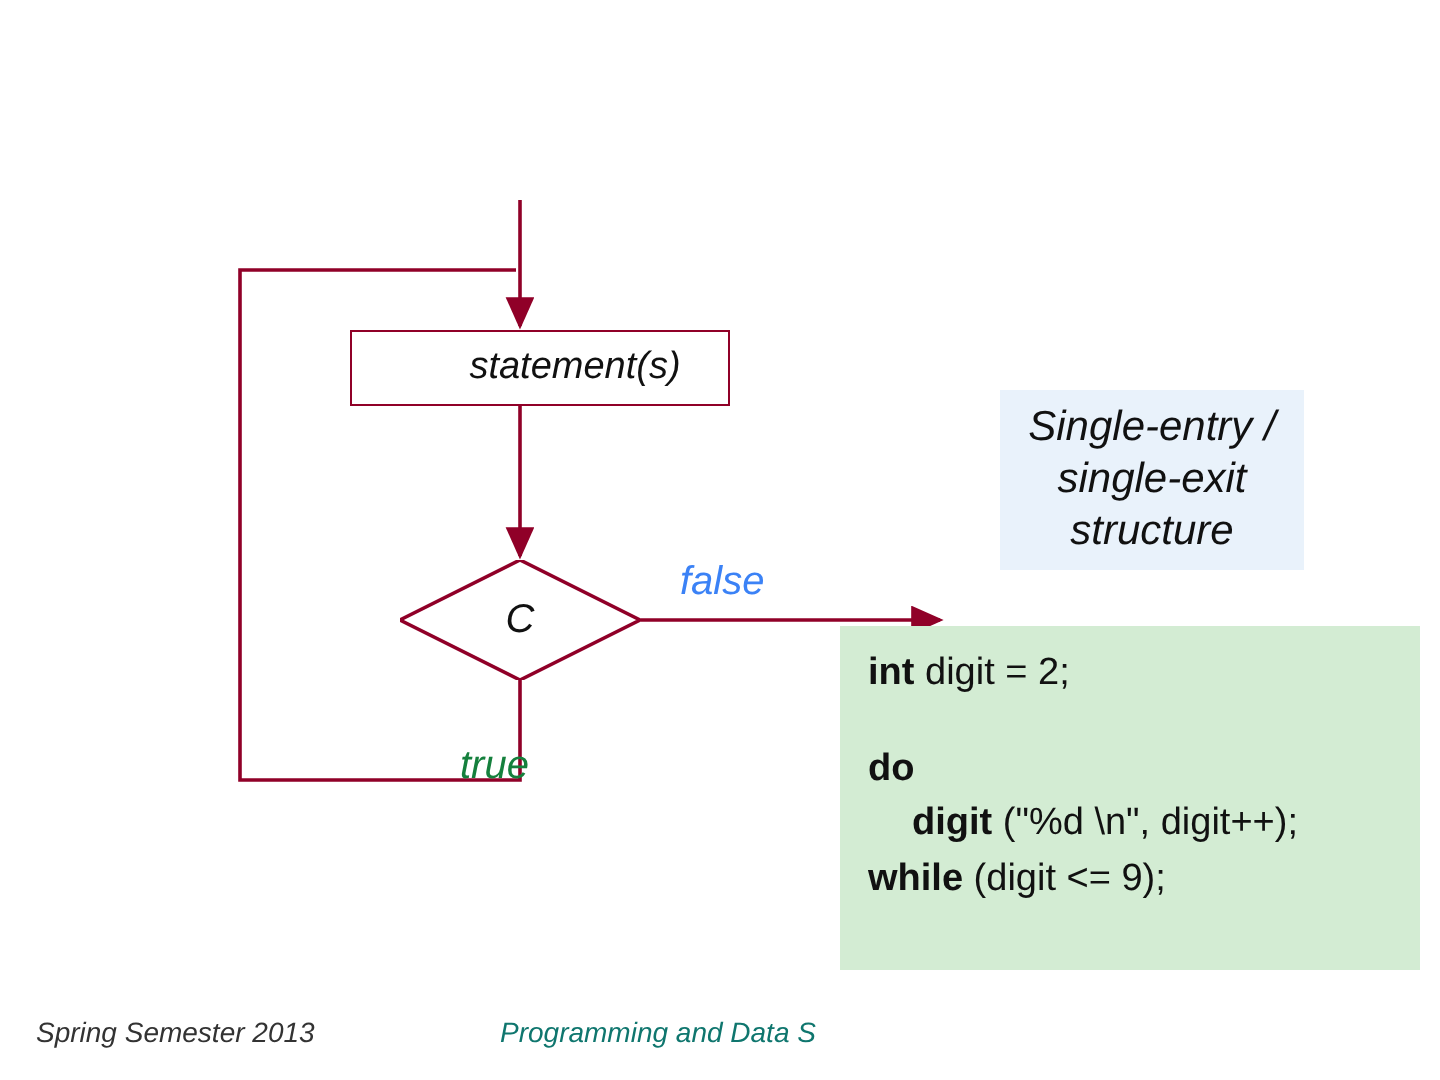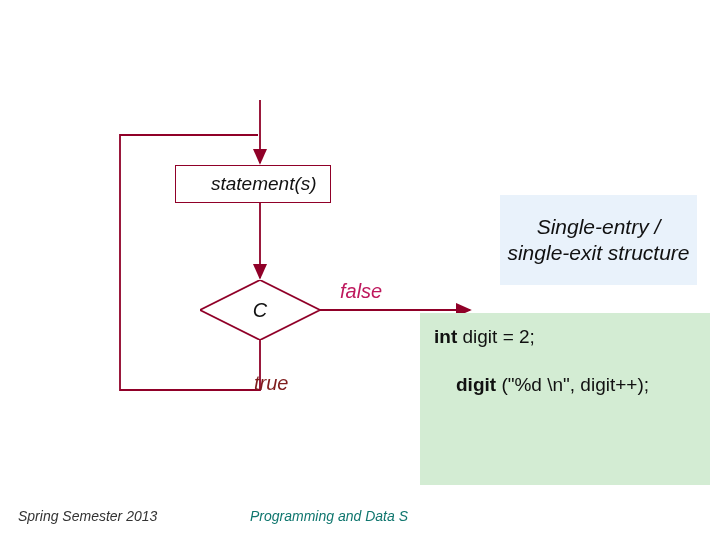--- a/index.html
+++ b/index.html
@@ -15,26 +15,27 @@
     position: absolute;
     left: 90px;
     top: 90px;
     width: 320px;
     height: 340px;
   }
   .statement-box {
     position: absolute;
     left: 85px;
     top: 75px;
-    width: 156px;
+    width: 190px;
     height: 38px;
     border: 1.5px solid #900028;
     background: #fff;
     display: flex;
     align-items: center;
+    justify-content: center;
     font-style: italic;
     font-size: 19px;
     color: #111;
     padding-left: 35px;
   }
   .diamond {
     position: absolute;
     left: 110px;
     top: 190px;
     width: 120px;
@@ -48,36 +49,35 @@
     font-style: italic;
     font-size: 20px;
     color: #111;
   }
   .label-false {
     position: absolute;
     left: 250px;
     top: 190px;
     font-style: italic;
     font-size: 20px;
-    color: #be185d;
+    color: #3b82f6;
   }
   .label-true {
     position: absolute;
     left: 140px;
     top: 282px;
     font-style: italic;
     font-size: 20px;
-    color: #7f1d1d;
-    margin-left: 24px;
+    color: #15803d;
   }
   .note-box {
     position: absolute;
     left: 500px;
     top: 195px;
-    width: 197px;
+    width: 152px;
     height: 90px;
     background: #e9f2fb;
     display: flex;
     align-items: center;
     justify-content: center;
     text-align: center;
     font-style: italic;
     font-size: 21px;
     color: #111;
     line-height: 1.25;
@@ -154,19 +154,25 @@
   <div class="label-true">true</div>
 </div>
 
 <div class="note-box">Single-entry / single-exit structure</div>
 
 <div class="code-box">
   <div>
     <span class="kw">int</span><span>  digit = 2;</span>
   </div>
   <div style="height:20px"></div>
+  <div>
+    <span class="kw">do</span>
+  </div>
   <div class="code-line2">
     <span class="kw">digit</span><span> ("%d \n", digit++);</span>
+  </div>
+  <div>
+    <span class="kw">while</span><span> (digit &lt;= 9);</span>
   </div>
 </div>
 
 <div class="footer-left">Spring Semester 2013</div>
 <div class="footer-center">Programming and Data S</div>
 
 </body></html>

